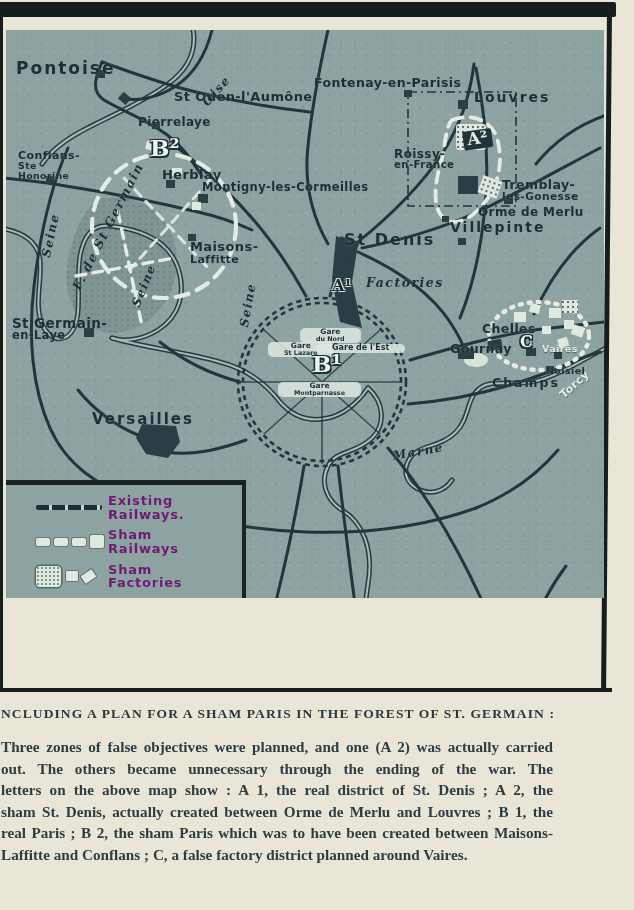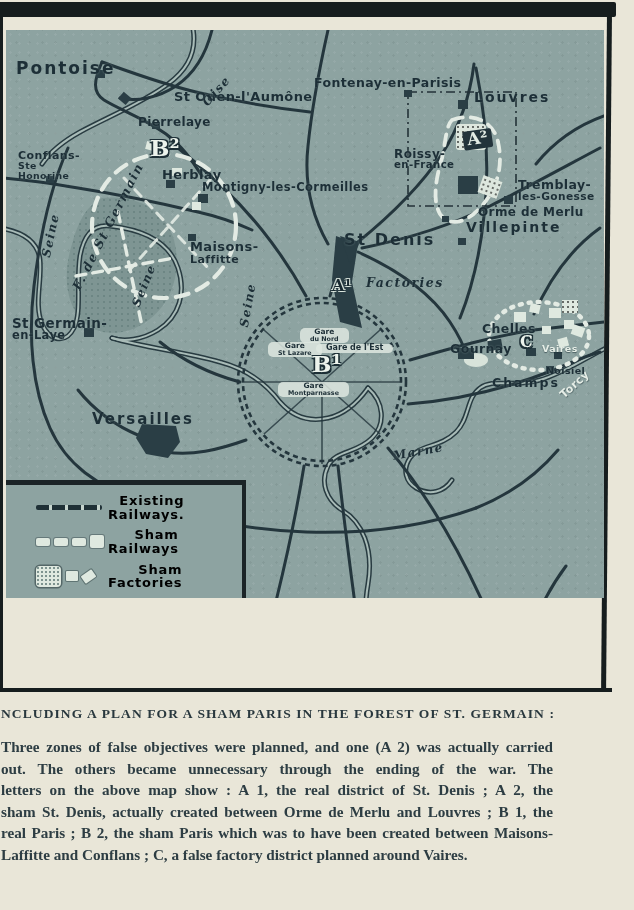--- a/index.html
+++ b/index.html
@@ -22,30 +22,30 @@
   .map-label .l2{font-size:.85em;}
   .spread{letter-spacing:2px;}
   .italic{font-family:"DejaVu Serif",serif;font-style:italic;letter-spacing:1.5px;}
   .cream{color:#e6eee7;text-shadow:0 1px 1px rgba(20,40,45,.55);}
   .zone-light{font-family:"DejaVu Serif",serif;color:#ecf3ec;letter-spacing:0;
       text-shadow:-1.5px -1.5px 0 #1d2f36,1.5px -1.5px 0 #1d2f36,-1.5px 1.5px 0 #1d2f36,1.5px 1.5px 0 #1d2f36,0 2px 0 #1d2f36;}
   .zone-dark{font-family:"DejaVu Serif",serif;color:#182930;letter-spacing:0;
       text-shadow:-1px -1px 0 rgba(226,236,228,.85),1px -1px 0 rgba(226,236,228,.85),-1px 1px 0 rgba(226,236,228,.85),1px 1px 0 rgba(226,236,228,.85);}
   .zone-darkbg{font-family:"DejaVu Serif",serif;color:#e3ece4;background:#23343b;padding:0 4px 1px 4px;
       letter-spacing:0;text-shadow:none;border-radius:2px;transform:rotate(-8deg);}
-  .gare{font-size:7.5px;background:rgba(222,232,224,.85);padding:0 10px;letter-spacing:0;
+  .gare{font-size:7.5px;background:rgba(222,232,224,.85);padding:0 16px;letter-spacing:0;
         line-height:1.1;text-align:center;text-shadow:none;border-radius:5px;}
   
   .legend{position:absolute;left:0;bottom:0;width:240px;height:118px;background:#8da3a1;
           border-top:5px solid #1b2427;border-right:4px solid #1b2427;box-sizing:border-box;
           padding:9px 0 0 30px;}
   .leg-row{display:flex;align-items:center;margin-bottom:7px;}
   .leg-swatch{width:72px;flex:0 0 72px;display:flex;align-items:center;position:relative;}
-  .leg-text{font-family:"DejaVu Sans",sans-serif;font-weight:700;font-size:13px;color:#000000;
-            line-height:1.05;letter-spacing:.8px;text-align:right;}
+  .leg-text{font-family:"DejaVu Sans",sans-serif;font-weight:700;font-size:13px;color:#701a75;
+            line-height:1.05;letter-spacing:.8px;}
   .sw-line{width:66px;height:5px;background:#1f3036;border-radius:2px;
            background-image:repeating-linear-gradient(90deg,transparent 0 13px,#c6d4cd 13px 16px);}
   .dash{width:15px;height:8px;background:#dfe9e0;border-radius:2px;margin-right:4px;box-shadow:0 0 0 1px rgba(28,44,48,.35);}
   .dash.big{width:15px;height:13px;}
   .fact-big{width:25px;height:21px;background:#dfe9e0;border-radius:4px;box-shadow:0 0 0 1.5px rgba(28,44,48,.5);
             background-image:radial-gradient(#7d938f 1px,transparent 1.4px);background-size:4px 4px;}
   .fact-sm{width:12px;height:10px;background:#dfe9e0;border-radius:1px;margin-left:5px;box-shadow:0 0 0 1px rgba(28,44,48,.4);}
   .fact-rot{width:13px;height:9px;background:#dfe9e0;border-radius:1px;margin-left:4px;transform:rotate(-35deg);box-shadow:0 0 0 1px rgba(28,44,48,.4);}
   
   .caption{position:absolute;left:0;top:706px;width:561px;}
@@ -246,28 +246,28 @@
         <div class="map-label spread" style="left: 468px; top: 60px; font-size: 14px;">
           <div>Louvres</div>
         </div>
         <div class="map-label" style="left: 388px; top: 118px; font-size: 12px;">
           <div>Roissy-</div>
           <div class="l2">en-France</div>
         </div>
         <div class="map-label zone-darkbg" style="left: 456px; top: 102px; font-size: 17px;">
           <div>A²</div>
         </div>
-        <div class="map-label" style="left: 496px; top: 148px; font-size: 12.5px; margin-left: 16px;">
+        <div class="map-label" style="left: 496px; top: 148px; font-size: 12.5px;">
           <div>Tremblay-</div>
           <div class="l2">les-Gonesse</div>
         </div>
         <div class="map-label" style="left: 438px; top: 176px; font-size: 12px; padding-left: 34px;">
           <div>Orme de Merlu</div>
         </div>
-        <div class="map-label spread" style="left: 460px; top: 190px; font-size: 14px;">
+        <div class="map-label spread" style="left: 444px; top: 190px; font-size: 14px;">
           <div>Villepinte</div>
         </div>
         <div class="map-label italic" style="left: 194px; top: 70px; font-size: 12px; transform: rotate(-48deg);">
           <div>Oise</div>
         </div>
         <div class="map-label italic" style="left: 34px; top: 226px; font-size: 12px; transform: rotate(-78deg);">
           <div>Seine</div>
         </div>
         <div class="map-label italic" style="left: 64px; top: 256px; font-size: 12.5px; transform: rotate(-63deg);">
           <div>F. de St Germain</div>

